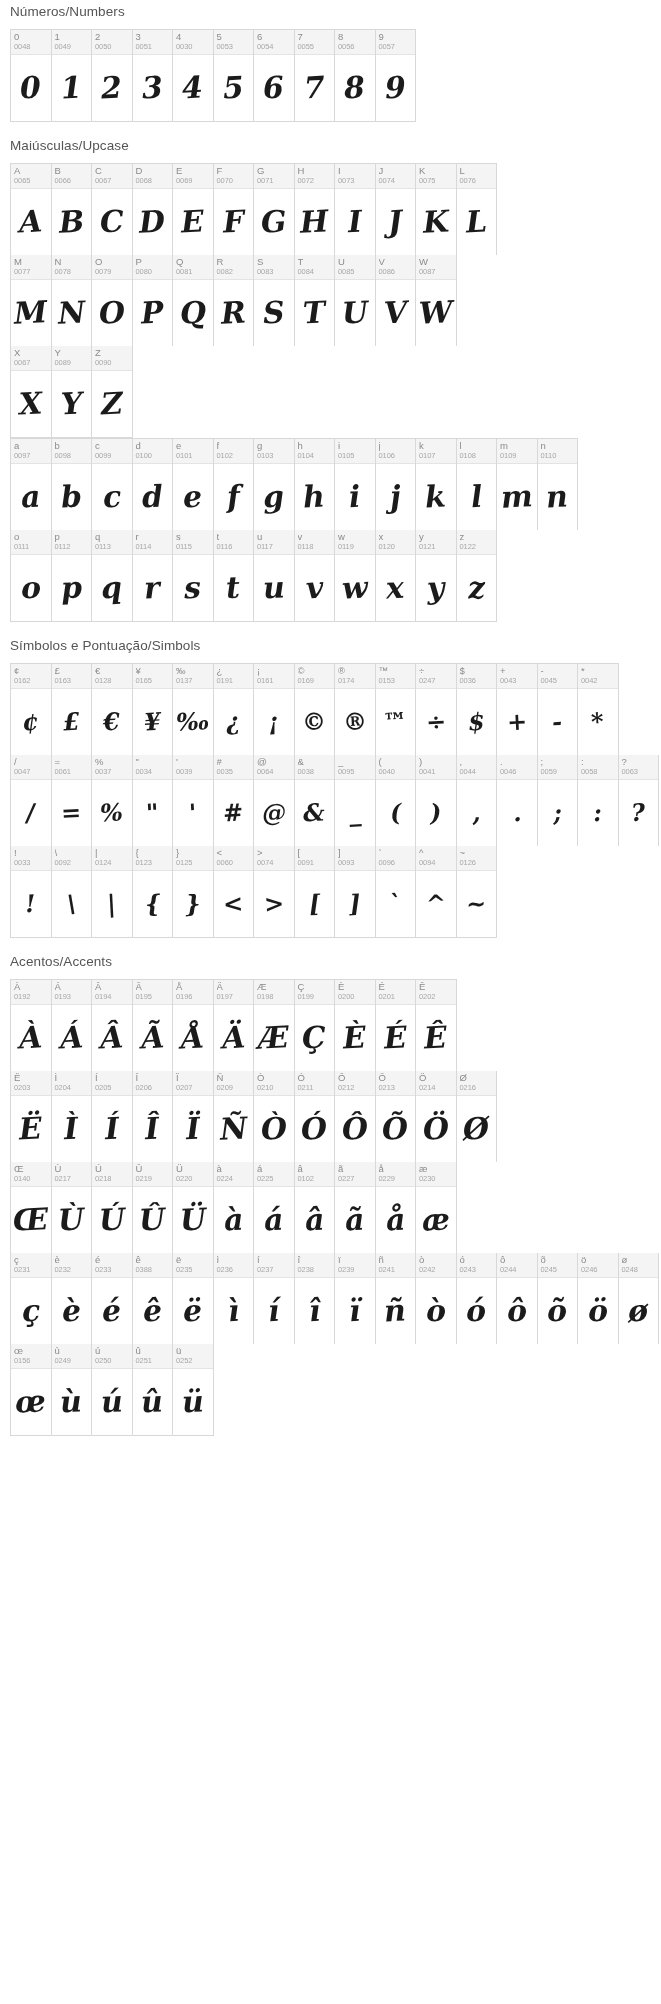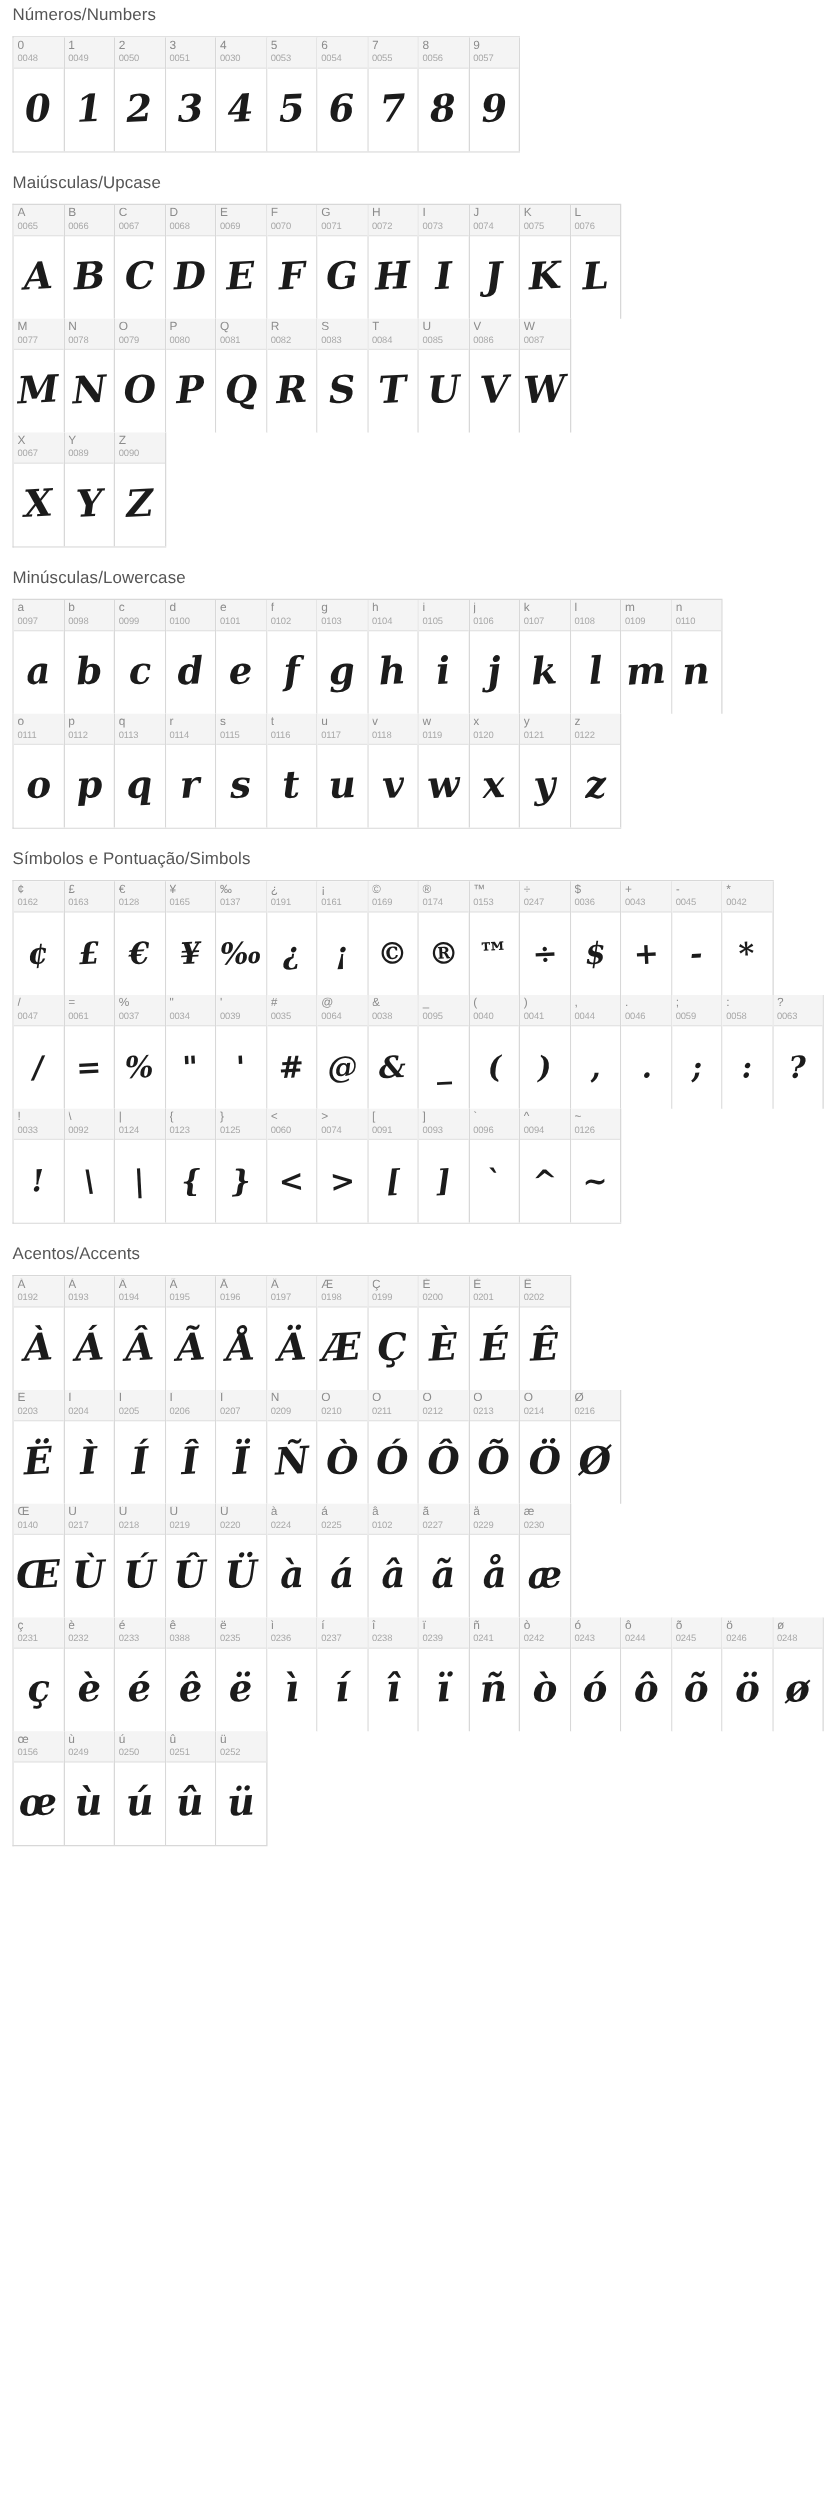--- a/index.html
+++ b/index.html
@@ -423,21 +423,20 @@
                 <div class="cell-code" data-name="glyph-code-label">0090</div>
               </div>
               <div class="cell-body" data-name="glyph-preview">
                 <span class="glyph" data-name="glyph-render">Z</span>
               </div>
             </div>
           </div>
         </div>
       </div>
       <div class="section" data-name="section-3">
-        <div class="section-title" data-name="section-title">Minúsculas/Lowercase</div>
         <div class="glyph-rows" data-name="glyph-rows">
           <div class="grid-row" data-name="glyph-row">
             <div class="cell" data-name="glyph-cell">
               <div class="cell-head" data-name="glyph-cell-header">
                 <div class="cell-char" data-name="glyph-char-label">a</div>
                 <div class="cell-code" data-name="glyph-code-label">0097</div>
               </div>
               <div class="cell-body" data-name="glyph-preview">
                 <span class="glyph" data-name="glyph-render">a</span>
               </div>

